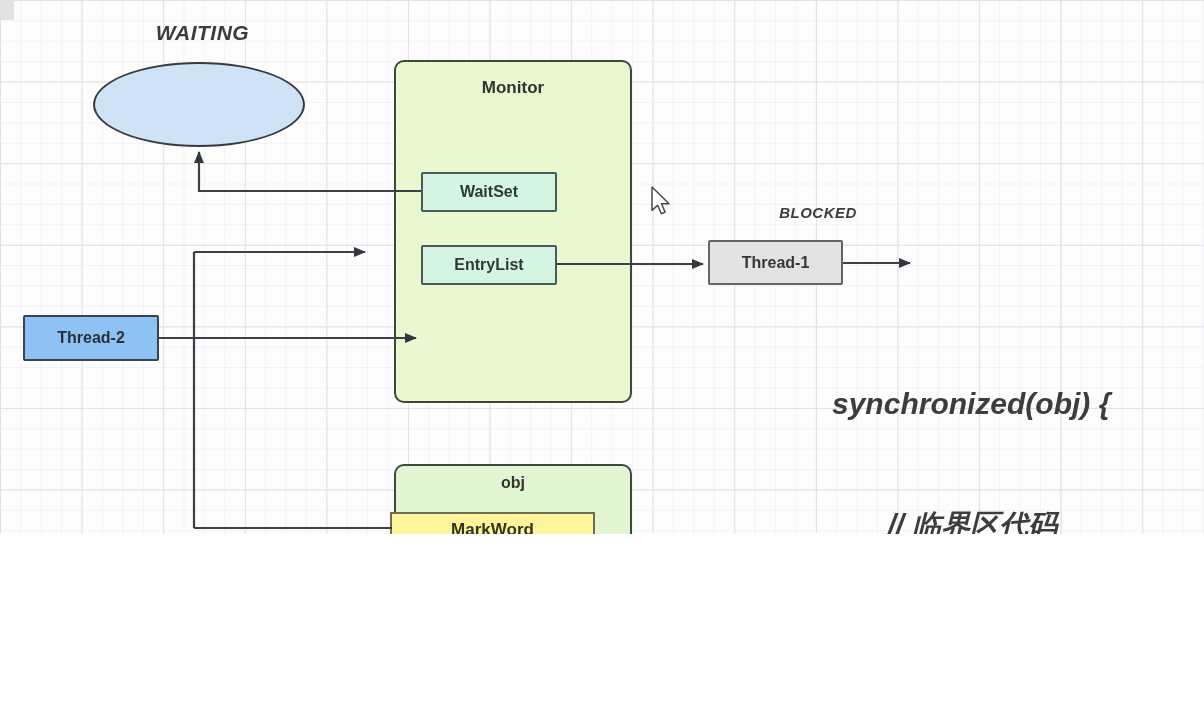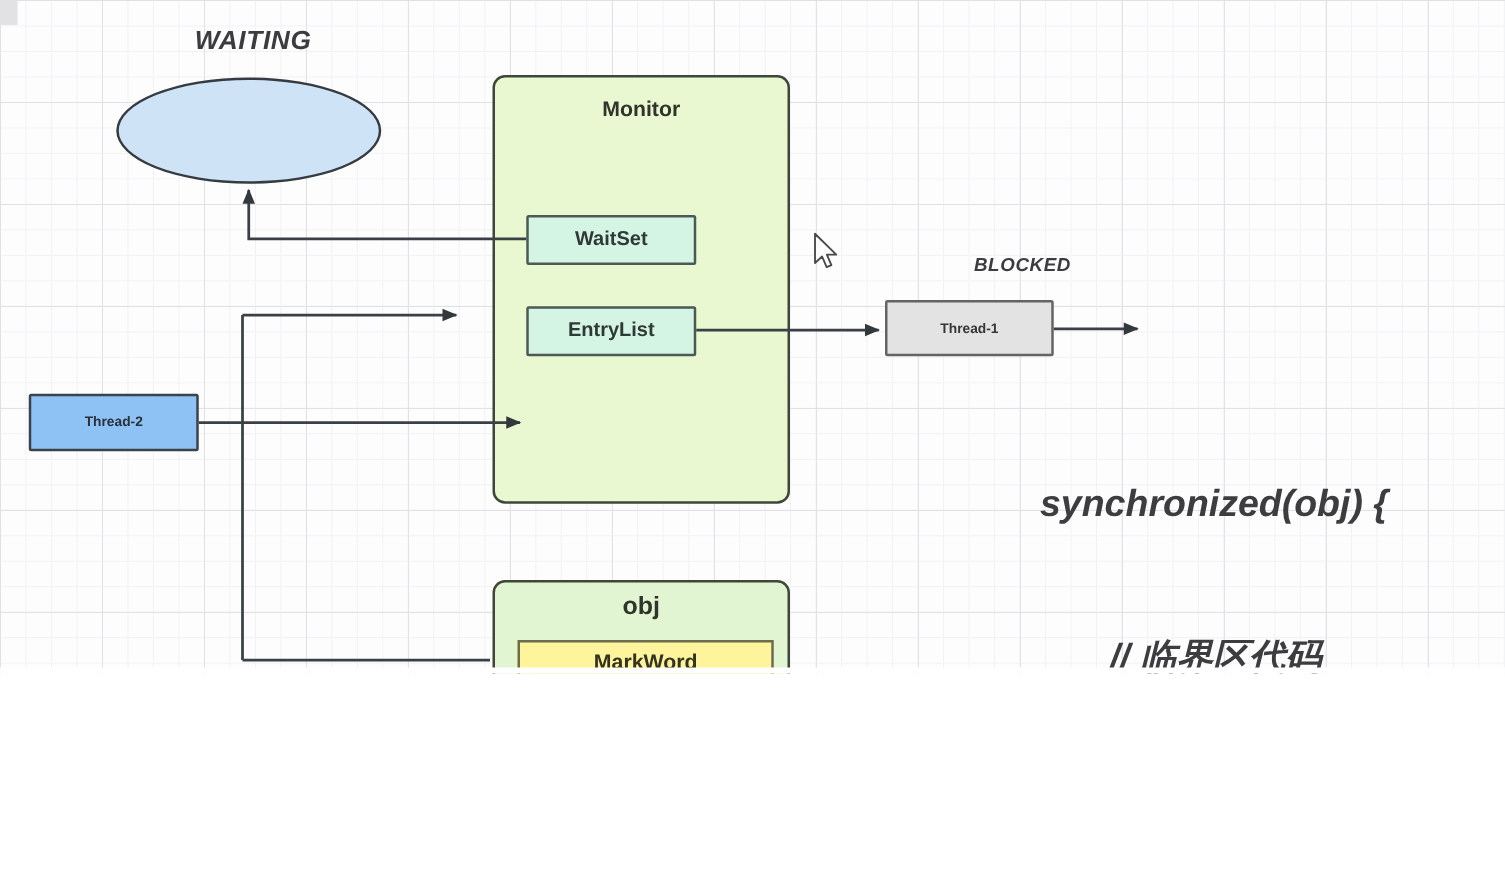--- a/index.html
+++ b/index.html
@@ -30,40 +30,40 @@
   }
 
   .container-box{
     position:absolute;border:2.5px solid #3f4739;border-radius:10px;
     box-sizing:border-box;text-align:center;margin-left:24px;
   }
   .monitor-box{left:370px;top:60px;width:238px;height:343px;background:#e9f8d0;}
   .obj-box{left:370px;top:464px;width:238px;height:195px;background:#e2f5d3;}
   .box-title{font-weight:bold;color:#30342c;}
   .monitor-box .box-title{padding-top:16px;font-size:17px;}
-  .obj-box .box-title{padding-top:8px;font-size:20px;}
+  .obj-box .box-title{padding-top:8px;font-size:16px;}
 
   .field{
     position:absolute;box-sizing:border-box;display:flex;align-items:center;justify-content:center;
     font-weight:bold;font-size:16px;color:#2f3a36;
     background:#d4f4e4;border:2px solid #4b5a54;border-radius:2px;
   }
   .f-waitset{left:421px;top:172px;width:136px;height:40px;}
   .f-entrylist{left:421px;top:245px;width:136px;height:40px;}
   .f-owner{left:421px;top:318px;width:136px;height:40px;}
 
   .markword{
     position:absolute;left:390px;top:512px;width:205px;height:36px;
     background:#fdf49c;border:2px solid #6c6c4e;color:#33331f;font-size:17px;
-    display:flex;align-items:center;justify-content:center;font-weight:bold;box-sizing:border-box;margin-left:24px;
+    display:flex;align-items:center;justify-content:center;font-weight:bold;box-sizing:border-box;
   }
 
   .thread{
     position:absolute;box-sizing:border-box;display:flex;align-items:center;justify-content:center;
-    font-weight:bold;font-size:11px;border-radius:2px;
+    font-weight:bold;font-size:16px;border-radius:2px;
   }
   .thread-2{left:23px;top:315px;width:136px;height:46px;background:#8fc2f4;border:2px solid #3a424c;color:#28303a;}
   .thread-1{left:708px;top:240px;width:135px;height:45px;background:#e3e3e3;border:2px solid #646464;color:#363636;}
   .thread-3{left:915px;top:240px;width:132px;height:45px;background:#e3e3e3;border:2px solid #646464;color:#363636;}
 
   .code-line{
     position:absolute;font-weight:bold;font-style:italic;color:#3d3d3f;white-space:nowrap;
   }
   .code-1{left:832px;top:387px;font-size:30px;}
   .code-2{left:888px;top:506px;font-size:29px;}

